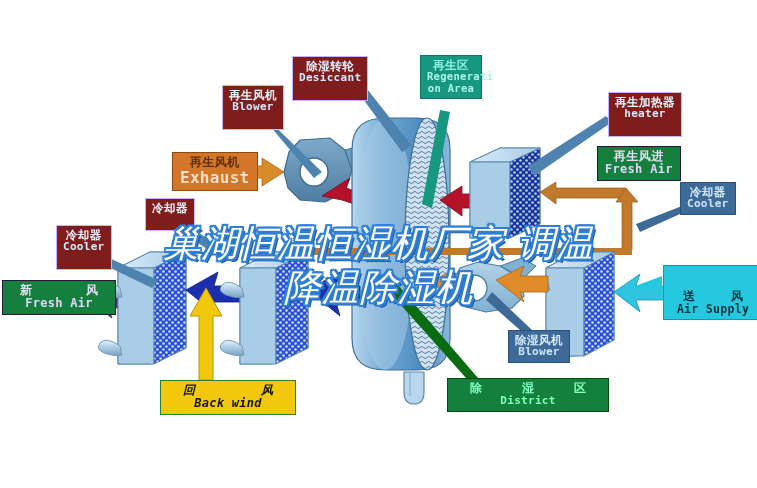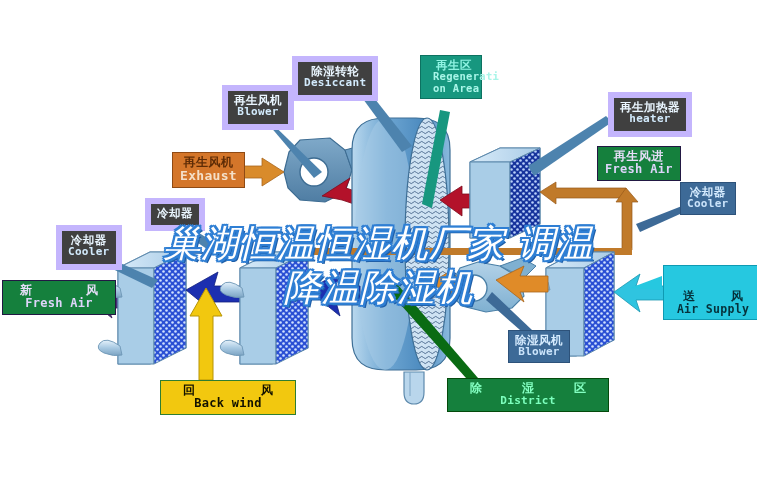--- a/index.html
+++ b/index.html
@@ -39,24 +39,24 @@
   }
   .label .en {
     display: block;
     font-family: "DejaVu Sans Mono", monospace;
     font-weight: bold;
     letter-spacing: 0.3px;
   }
 
   
   .lb-blue {
-    background: #404040;
-    border: 6px solid #c4b5fd;
+    background: #7f1d1d;
+    border: 1px solid #c4b5fd;
     color: #d8ecfb;
-    padding: 3px 6px 6px 6px;
+    padding: 3px 6px 16px 6px;
     font-size: 11px;
   }
   .lb-blue .cn { font-size: 11.5px; color: #eaf6ff; }
   .lb-blue .en { font-size: 11px; color: #d2eafc; }
 
   
   .lb-blue2 {
     background: #3d6a97;
     border: 1px solid #2d527a;
     color: #cfe6fa;
@@ -66,28 +66,28 @@
   .lb-blue2 .en { font-size: 11px; color: #cbe4fb; }
 
   
   .lb-orange {
     background: #d4762a;
     border: 1px solid #8f4a14;
     color: #5a2a06;
     padding: 3px 7px 4px 7px;
   }
   .lb-orange .cn { font-size: 12px; color: #5e2c06; }
-  .lb-orange .en { font-size: 13px; color: #f4dfc8; }
+  .lb-orange .en { font-size: 16px; color: #f4dfc8; }
 
   
   .lb-teal {
     background: #17977f;
     border: 1px solid #0d7261;
     color: #c6fff4;
-    padding: 3px 6px 4px 12px;
+    padding: 3px 6px 4px 6px;
   }
   .lb-teal .cn { font-size: 11.5px; color: #8ff3e2; }
   .lb-teal .en { font-size: 10.5px; color: #a8f5e8; }
 
   
   .lb-purple {
     background: #15803d;
     border: 1px solid #221843;
     color: #dcd4f7;
     padding: 3px 7px 4px 7px;
@@ -382,21 +382,21 @@
 
   <div class="label lb-blue" style="left:145px; top:198px; z-index:20;">
     <span class="cn">冷却器</span>
   </div>
 
   <div class="label lb-purple" style="left:2px; top:280px;">
     <span class="cn">新　　风</span>
     <span class="en">Fresh Air</span>
   </div>
 
-  <div class="label lb-yellow" style="left:160px; top:380px;">
+  <div class="label lb-yellow" style="left:160px; top:380px;font-style:italic;">
     <span class="cn">回　　风</span>
     <span class="en">Back wind</span>
   </div>
 
   <div class="label lb-blue2" style="left:508px; top:330px;">
     <span class="cn">除湿风机</span>
     <span class="en">Blower</span>
   </div>
 
   <div class="label lb-green" style="left:447px; top:378px;">

